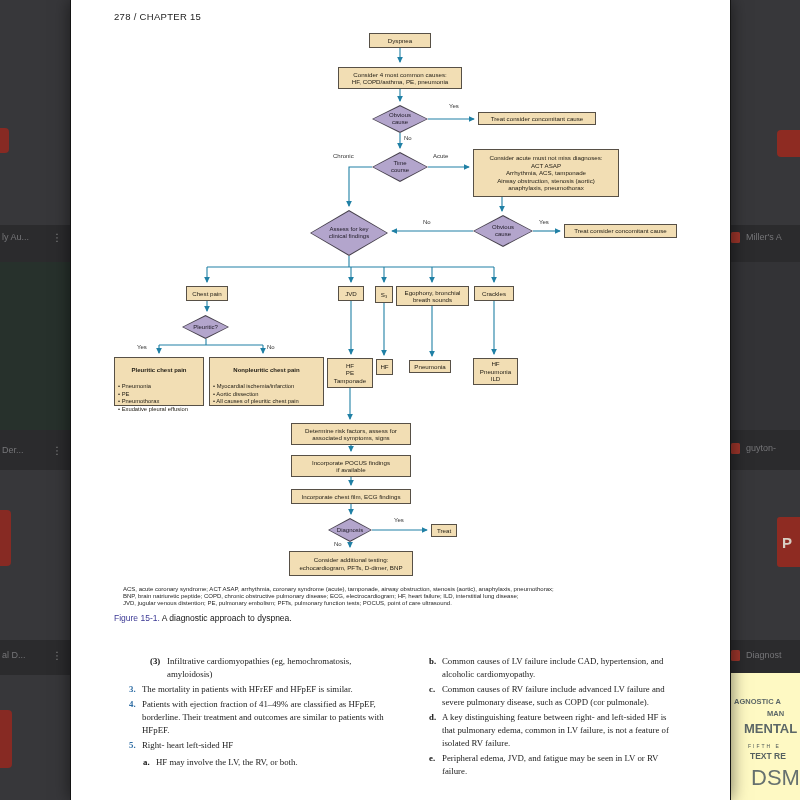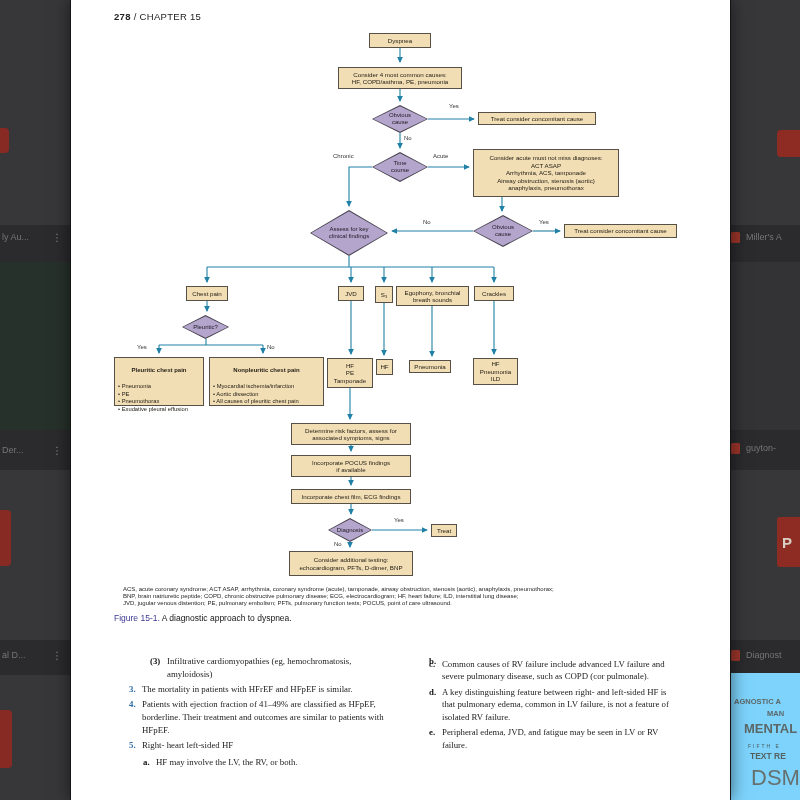--- a/index.html
+++ b/index.html
@@ -12,28 +12,28 @@
   .cover{position:absolute;left:0;right:0;}
   .tile-title{position:absolute;left:0;right:0;height:13px;color:#757578;font-size:9px;line-height:13px;}
   .tile-title .tt{position:absolute;left:2px;white-space:nowrap;}
   .tile-title .tt-r{left:15px;}
   .kebab{position:absolute;left:52px;top:0;font-size:10px;color:#8a8a8a;}
   .red-tab{position:absolute;left:0;background:#872a23;border-radius:0 4px 4px 0;}
   .mini-pdf{position:absolute;left:0;width:9px;height:11px;background:#9c352b;border-radius:1.5px;}
   .logo-red{position:absolute;background:#8e2b22;border-radius:4px;}
   .pcover{position:absolute;background:#8e2b22;border-radius:3px 0 0 3px;color:#d8cfc4;
           font-weight:bold;font-size:15px;display:flex;align-items:center;padding-left:5px;}
-  .dsm{position:absolute;left:0;right:0;top:673px;height:127px;background:#7dd3fc;}
+  .dsm{position:absolute;left:0;right:0;top:673px;height:127px;background:#fef9c3;}
   .dsm .dl{position:absolute;white-space:nowrap;color:#5c6767;}
   
   .page{position:absolute;left:70px;top:0;width:661px;height:800px;background:#ffffff;
         border-left:1px solid #141414;border-right:1px solid #141414;box-sizing:border-box;
         box-shadow:0 0 16px rgba(0,0,0,.55);}
   .hdr{position:absolute;left:43px;top:11px;font-size:9.5px;letter-spacing:.3px;color:#222;}
-  .hdr b{font-weight:bold;}
+  .hdr b{font-weight:normal;}
   
   .connectors{position:absolute;left:0;top:0;}
   .fbox{position:absolute;background:#f2deb4;border:1px solid #575046;box-sizing:border-box;
         display:flex;align-items:center;justify-content:center;text-align:center;
         font-size:6.2px;line-height:1.2;color:#262219;white-space:pre-line;padding:1px;}
   .fbox-list{display:block;text-align:left;padding:2px 3px;}
   .fbox-list .bt{font-weight:bold;text-align:center;font-size:6px;margin-bottom:1px;}
   .fbox-list .bi{font-size:5.8px;line-height:1.3;white-space:pre-line;}
   .dia{position:absolute;}
   .d-b{position:absolute;inset:0;background:#46404c;clip-path:polygon(50% 0,100% 50%,50% 100%,0 50%);}
@@ -281,20 +281,21 @@
       </div>
       <div class="note n-alpha">
         <span class="mk m-alpha">a.</span>
         <span>HF may involve the LV, the RV, or both.</span>
       </div>
     </div>
 
     <div class="notes col-r">
       <div class="note">
         <span class="mk m-alpha">b.</span>
+        <span>Common causes of LV failure include CAD, hypertension, and alcoholic cardiomyopathy.</span>
       </div>
       <div class="note">
         <span class="mk m-alpha">c.</span>
         <span>Common causes of RV failure include advanced LV failure and severe pulmonary disease, such as COPD (cor pulmonale).</span>
       </div>
       <div class="note">
         <span class="mk m-alpha">d.</span>
         <span>A key distinguishing feature between right- and left-sided HF is that pulmonary edema, common in LV failure, is not a feature of isolated RV failure.</span>
       </div>
       <div class="note">

